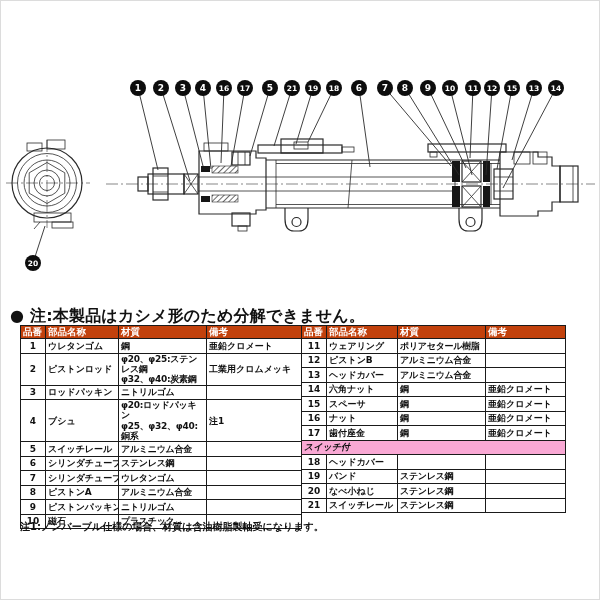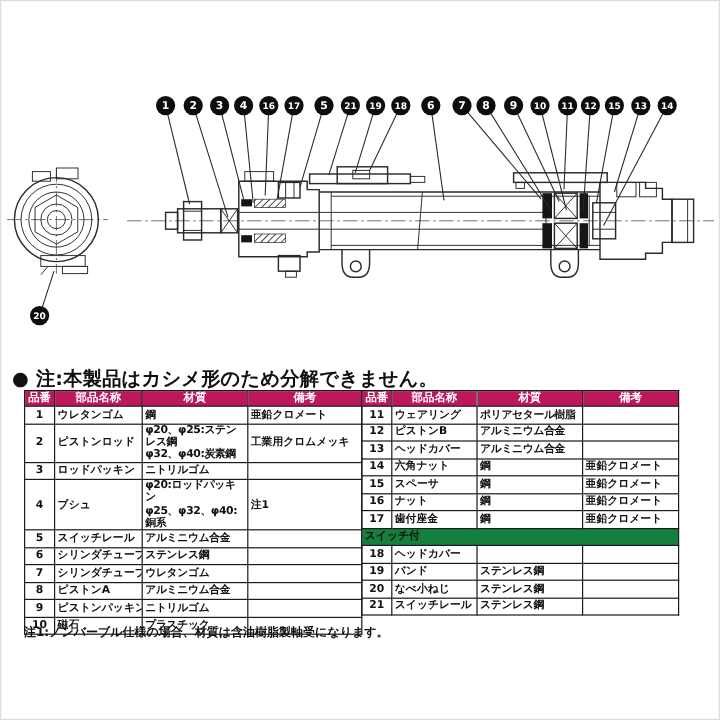--- a/index.html
+++ b/index.html
@@ -32,28 +32,28 @@
 
   
   .ptable { position:absolute; top:325px; border-collapse:collapse; table-layout:fixed; }
   #table-left  { left:20px;  width:281px; }
   #table-right { left:301px; width:264px; }
   .ptable th, .ptable td {
     border:1px solid #1a1a1a; overflow:hidden; padding:0 2px;
     font-size:9px; line-height:1.15; vertical-align:middle;
   }
   .ptable th {
-    background:#be185d; color:#ffffff; text-align:center; font-size:9.5px;
+    background:#c2410c; color:#ffffff; text-align:left; font-size:9.5px;
     height:12px; font-weight:bold; white-space:nowrap;
   }
   .ptable td { height:13.5px; font-weight:bold; color:#111; white-space:nowrap; }
   .ptable tr.tall td { height:28px; }
   .ptable td.no   { text-align:center; padding:0; }
   .ptable td.mat  { white-space:pre-line; letter-spacing:-0.3px; }
-  .ptable td.section { background:#15803d; color:#111; white-space:nowrap; }
+  .ptable td.section { background:#f9a8d4; color:#111; white-space:nowrap;font-style:italic; }
 </style>
 </head>
 <body>
 
 <div class="frame"></div>
 
 <svg id="diagram-svg" width="600" height="300" viewBox="0 0 600 300">
   <defs>
     <pattern id="hatch" width="4" height="4" patternUnits="userSpaceOnUse" patternTransform="rotate(45)">
       <line x1="0" y1="0" x2="0" y2="4" stroke="#2a2a2a" stroke-width="1.4"></line>

